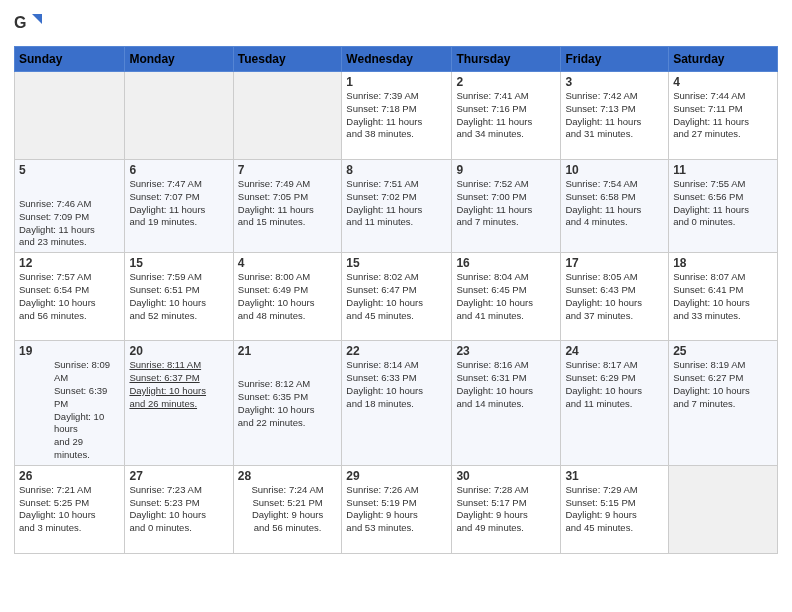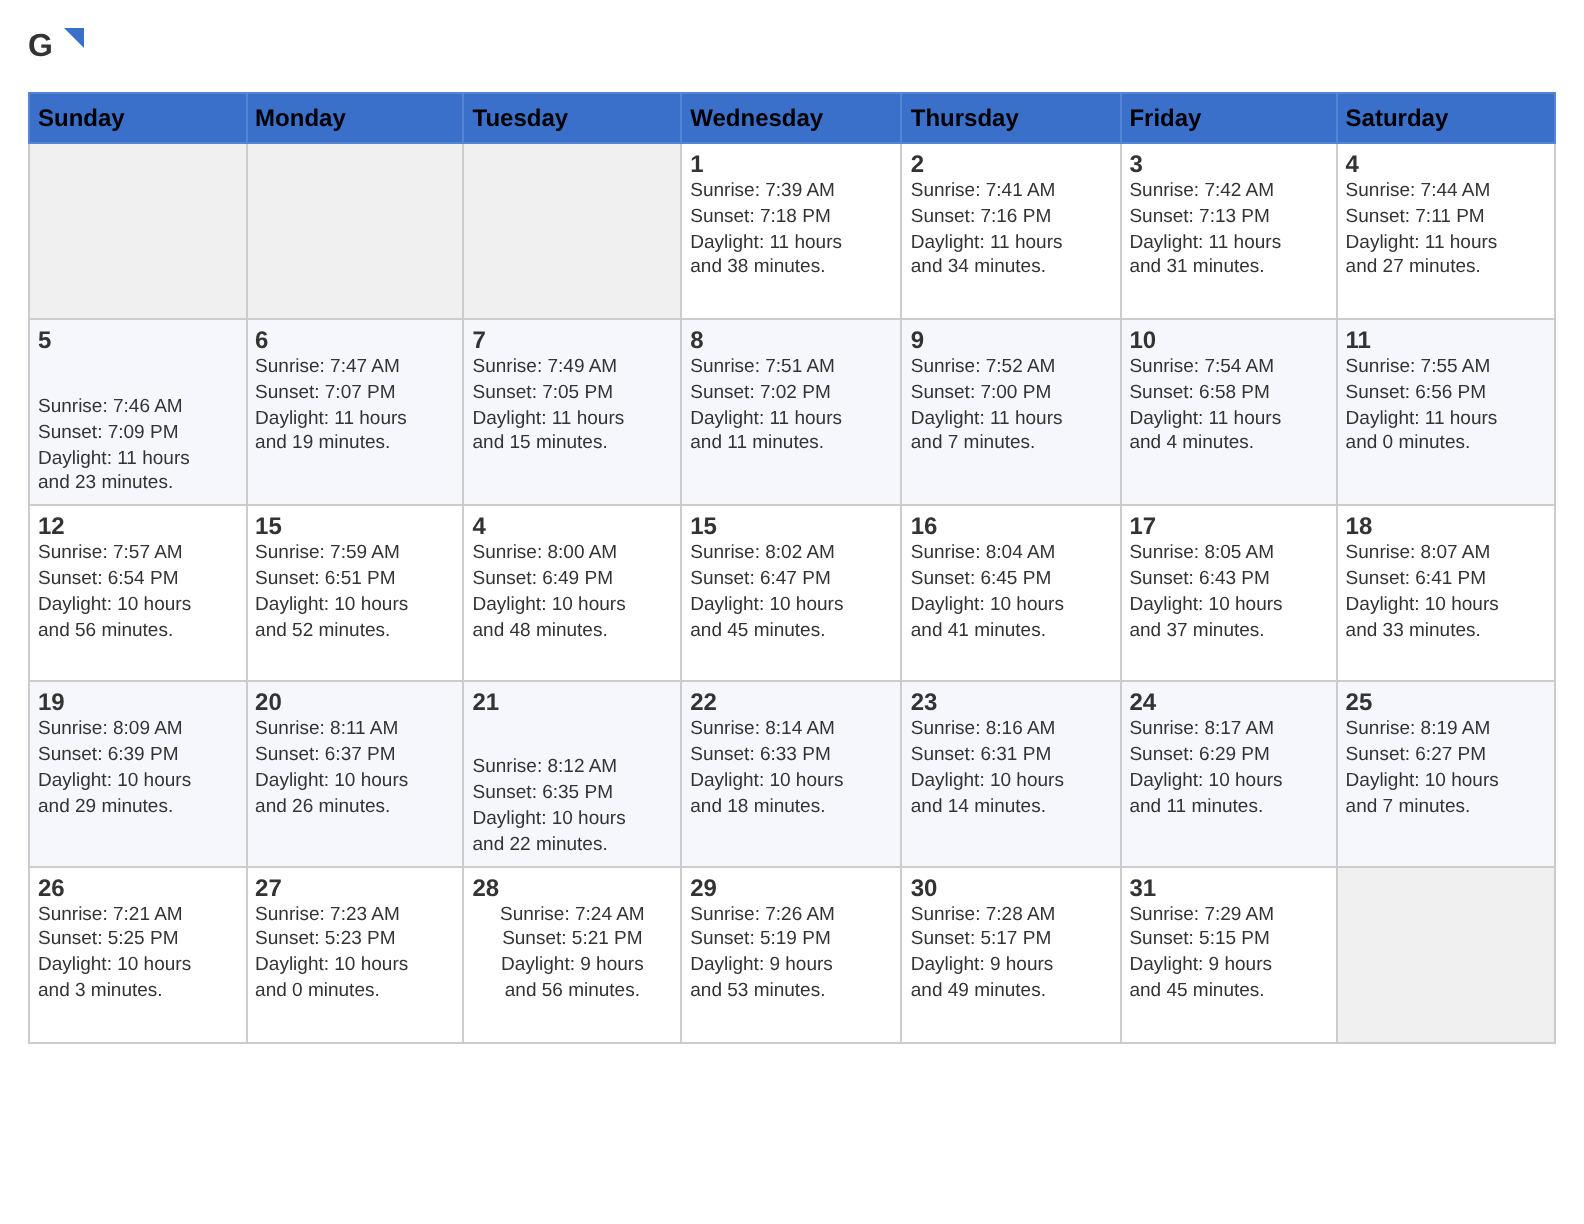--- a/index.html
+++ b/index.html
@@ -262,28 +262,28 @@
             <div class="day-number">18</div>
             <div class="day-info" style="white-space: pre-line;">Sunrise: 8:07 AM
 Sunset: 6:41 PM
 Daylight: 10 hours
 and 33 minutes.</div>
           </td>
         </tr>
         <tr>
           <td>
             <div class="day-number">19</div>
-            <div class="day-info" style="white-space: pre-line;">Sunrise: 8:09 AM
+            <div class="day-info" style="white-space: pre-line; margin-left: 35px;">Sunrise: 8:09 AM
 Sunset: 6:39 PM
 Daylight: 10 hours
 and 29 minutes.</div>
           </td>
           <td>
             <div class="day-number">20</div>
-            <div class="day-info" style="white-space: pre-line;">Sunrise: 8:11 AM
+            <div class="day-info" style="white-space: pre-line; text-decoration: underline;">Sunrise: 8:11 AM
 Sunset: 6:37 PM
 Daylight: 10 hours
 and 26 minutes.</div>
           </td>
           <td>
             <div class="day-number">21</div>
             <div class="day-info" style="white-space: pre-line; margin-top: 20px;">Sunrise: 8:12 AM
 Sunset: 6:35 PM
 Daylight: 10 hours
 and 22 minutes.</div>

